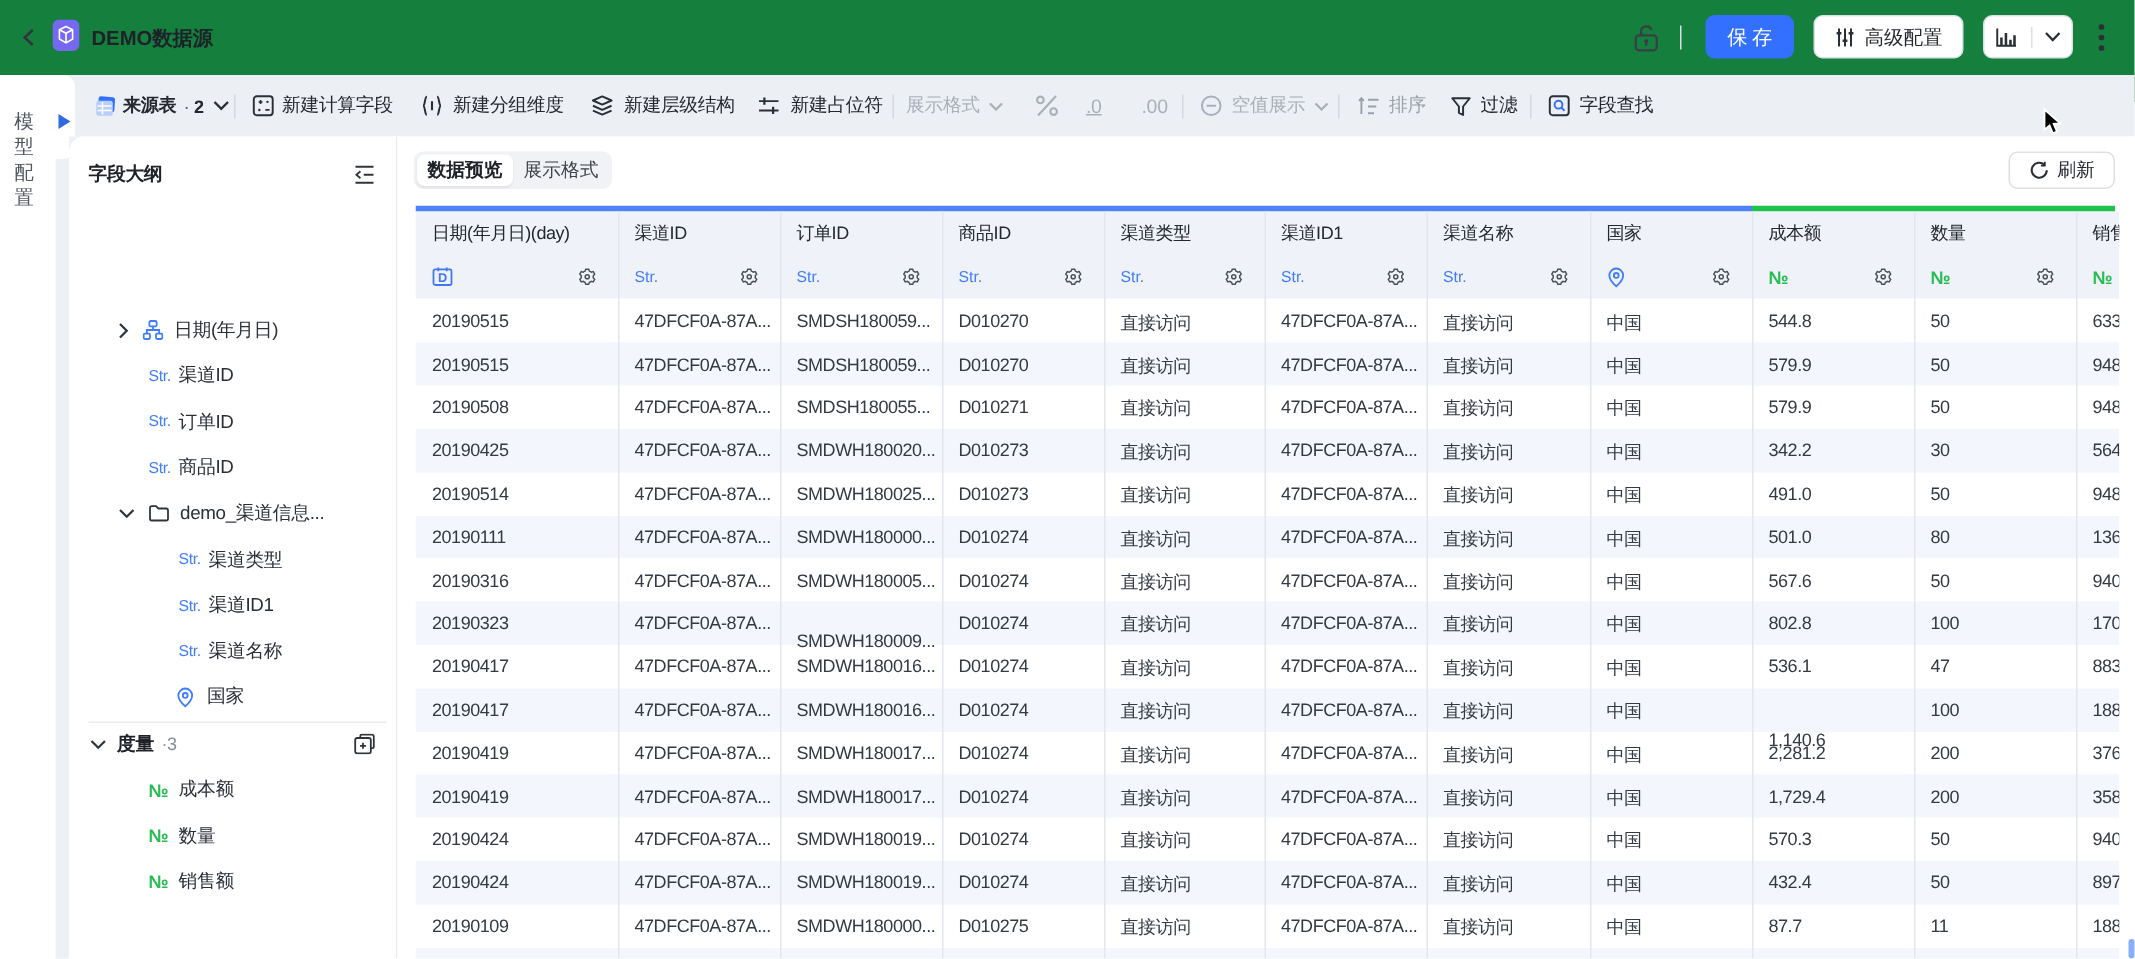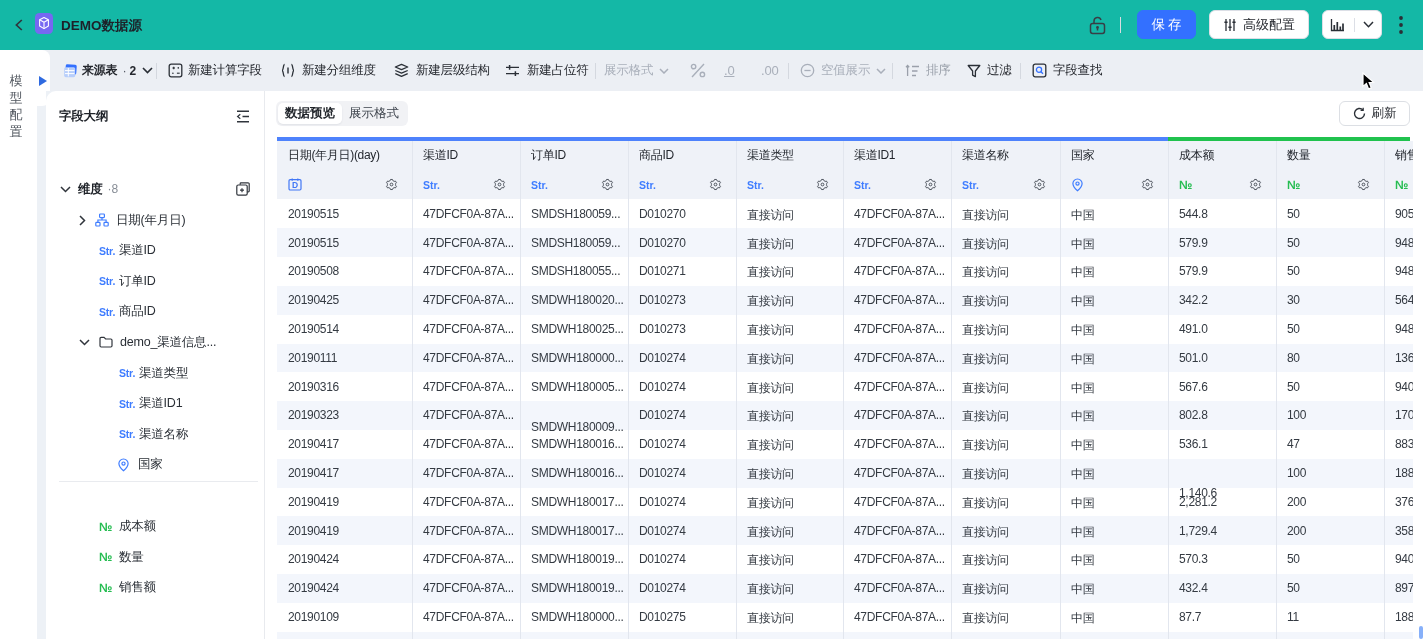--- a/index.html
+++ b/index.html
@@ -1,18 +1,18 @@
 <!DOCTYPE html>
 <html><head><meta charset="utf-8">
 <style>
 *{margin:0;padding:0;box-sizing:border-box}
 html,body{width:1423px;height:639px;overflow:hidden;background:#fff;font-family:"Liberation Sans",sans-serif;-webkit-font-smoothing:antialiased}
 .abs{position:absolute}
 
-#topbar{position:absolute;left:0;top:0;width:1423px;height:68px;background:#14b8a6}
+#topbar{position:absolute;left:0;top:0;width:1423px;height:68px;background:#15803d}
 #title{position:absolute;left:61px;top:17px;font-size:13.5px;font-weight:700;color:#1d2129;letter-spacing:0}
 .topbtn{position:absolute;top:10px;height:29px;border:1px solid #dcdfe6;border-radius:6px;background:#fff;display:flex;align-items:center;justify-content:center;font-size:13px;color:#25282e}
 
 #toolbar{position:absolute;left:37px;top:50px;width:1386px;height:41px;background:#eceff4}
 .tbitem{position:absolute;top:50px;height:41px;display:flex;align-items:center;font-size:12.5px;letter-spacing:-0.2px;color:#25282e;white-space:nowrap}
 .tbsep{position:absolute;top:13px;width:1px;height:16px;background:#d4d8df}
 .dis{color:#a9afba}
 
 #rail{position:absolute;left:0;top:50px;width:37px;height:589px;background:#fff}
 #railtxt{position:absolute;left:9px;top:72px;width:14px;font-size:13px;color:#50565e;line-height:17px;text-align:center}
@@ -31,21 +31,21 @@
 #tabswrap{position:absolute;left:11px;top:10px;height:25px;background:#f1f2f5;border-radius:6px;display:flex;align-items:center;padding:0 2px}
 .tab1{height:21px;border-radius:5px;display:flex;align-items:center;padding:0 7px;font-size:12.5px}
 .tabact{background:#fff;font-weight:700;color:#1f2329;box-shadow:0 1px 2px rgba(30,40,60,.08)}
 .tabin{color:#3c424b}
 #refresh{position:absolute;left:1074px;top:10px;width:71px;height:25px;border:1px solid #dcdfe4;border-radius:6px;background:#fff;display:flex;align-items:center;justify-content:center;font-size:12.5px;color:#25282e}
 
 #dt{position:absolute;left:12px;top:46px;width:1136px;height:502px;overflow:hidden}
 .colline{position:absolute;top:4px;width:1px;background:#e2e6ee;height:498px}
 #hdr{position:absolute;left:0;top:4px;width:1136px;height:58px;background:#eff2f8}
 .hname{position:absolute;top:10px;font-size:12px;font-weight:500;letter-spacing:-0.3px;color:#23272e;white-space:nowrap}
-.str{color:#3f7dff;font-size:10.5px;font-weight:700}
+.str{color:#3f7dff;font-size:10.5px;font-weight:400}
 .num{color:#26bd52;font-size:12px;font-weight:700}
 .gear{position:absolute}
 .cell{position:absolute;font-size:12px;letter-spacing:-0.3px;color:#343a42;white-space:nowrap}
 .rowbg{position:absolute;left:0;width:1136px;height:28.8px;background:#f3f6fc}
 </style></head><body>
 
 <div id="topbar">
 <svg class="abs" style="left:15px;top:19px" width="8" height="12" viewBox="0 0 8 12" fill="none" stroke="#30353c" stroke-width="1.7">
       <path d="M6.8 1 L1.4 6 L6.8 11"></path>
     </svg>
@@ -176,36 +176,20 @@
 <div id="splitter"></div>
 <div id="tab"></div>
 <div id="tabtri"></div>
 <div class="abs" style="left:46px;top:91px;width:14px;height:16px;background:#edf1f6"></div>
 <div id="panel">
 <div class="ptitle">字段大纲</div>
 <svg class="abs" style="left:190px;top:19px" width="14" height="13" viewBox="0 0 14 13" fill="none" stroke="#30353c" stroke-width="1.4">
       <path d="M1 1.2 H13 M6.5 6.5 H13 M1 11.8 H13"></path>
       <path d="M4.3 4.2 L1.6 6.5 L4.3 8.8" stroke-width="1.2"></path>
     </svg>
-<div class="trow" style="top:83px">
-      <span style="margin-left:14px;margin-right:7px;display:flex">
-        <svg width="11" height="7" viewBox="0 0 11 7" fill="none" stroke="#30353c" stroke-width="1.5">
-          <path d="M1 1 L5.5 5.5 L10 1"></path>
-        </svg>
-      </span>
-      <span class="sect">维度</span>
-      <span class="cnt">·8</span>
-      <span class="abs" style="left:190px;display:flex">
-        <svg width="14" height="14" viewBox="0 0 14 14" fill="none" stroke="#30353c" stroke-width="1.2">
-          <path d="M4.2 2.8 V1.6 a0.8 0.8 0 0 1 .8 -0.8 H12 a1.2 1.2 0 0 1 1.2 1.2 V9 a0.8 0.8 0 0 1 -0.8 0.8 H11.3"></path>
-          <rect x="0.8" y="3" width="10.4" height="10.2" rx="1.4"></rect>
-          <path d="M6 6.2 V10.2 M4 8.2 H8"></path>
-        </svg>
-      </span>
-    </div>
 <div class="trow" style="top:114px"><span style="margin-left:33px;margin-right:9px;display:flex">
         <svg width="7" height="11" viewBox="0 0 7 11" fill="none" stroke="#30353c" stroke-width="1.5">
           <path d="M1 1 L5.5 5.5 L1 10"></path>
         </svg>
       </span><svg width="14" height="14" viewBox="0 0 14 14" fill="none" stroke="#3f7dff" stroke-width="1.2" style="margin-right:7px">
         <rect x="4.6" y="1" width="4.8" height="3.6" rx="0.8"></rect>
         <rect x="0.8" y="9.4" width="4.2" height="3.6" rx="0.8"></rect>
         <rect x="9" y="9.4" width="4.2" height="3.6" rx="0.8"></rect>
         <path d="M7 4.6 V7 M2.9 9.4 V7 H11.1 V9.4"></path>
       </svg>日期(年月日)</div>
@@ -234,20 +218,36 @@
 <div class="trow" style="top:328px"><span style="margin-left:73px;display:flex">
         <span class="str" style="width:20px;display:inline-block">Str.</span>
       </span>渠道名称</div>
 <div class="trow" style="top:358.5px"><span style="margin-left:71px;display:flex">
         <svg width="13" height="14" viewBox="0 0 13 14" fill="none" style="margin-right:8px">
           <path d="M6.5 1 A4.6 4.6 0 0 1 11.1 5.6 C11.1 8.2 8.6 11 6.5 12.8 C4.4 11 1.9 8.2 1.9 5.6 A4.6 4.6 0 0 1 6.5 1 Z" stroke="#3f7dff" stroke-width="1.2"></path>
           <circle cx="6.5" cy="5.6" r="1.6" stroke="#3f7dff" stroke-width="1.2"></circle>
         </svg>
       </span>国家</div>
 <div class="abs" style="left:13px;top:389.5px;width:199px;height:1px;background:#e9ebef"></div>
+<div class="trow" style="top:390px">
+      <span style="margin-left:14px;margin-right:7px;display:flex">
+        <svg width="11" height="7" viewBox="0 0 11 7" fill="none" stroke="#30353c" stroke-width="1.5">
+          <path d="M1 1 L5.5 5.5 L10 1"></path>
+        </svg>
+      </span>
+      <span class="sect">度量</span>
+      <span class="cnt">·3</span>
+      <span class="abs" style="left:190px;display:flex">
+        <svg width="14" height="14" viewBox="0 0 14 14" fill="none" stroke="#30353c" stroke-width="1.2">
+          <path d="M4.2 2.8 V1.6 a0.8 0.8 0 0 1 .8 -0.8 H12 a1.2 1.2 0 0 1 1.2 1.2 V9 a0.8 0.8 0 0 1 -0.8 0.8 H11.3"></path>
+          <rect x="0.8" y="3" width="10.4" height="10.2" rx="1.4"></rect>
+          <path d="M6 6.2 V10.2 M4 8.2 H8"></path>
+        </svg>
+      </span>
+    </div>
 <div class="trow" style="top:420.5px"><span style="margin-left:53px;display:flex">
         <span class="num" style="width:20px;display:inline-block">№</span>
       </span>成本额</div>
 <div class="trow" style="top:451px"><span style="margin-left:53px;display:flex">
         <span class="num" style="width:20px;display:inline-block">№</span>
       </span>数量</div>
 <div class="trow" style="top:481.5px"><span style="margin-left:53px;display:flex">
         <span class="num" style="width:20px;display:inline-block">№</span>
       </span>销售额</div>
 </div>
@@ -396,21 +396,21 @@
 <div class="cell" style="left:11px;top:69.8px">20190515</div>
 <div class="cell" style="left:146px;top:69.8px">47DFCF0A-87A...</div>
 <div class="cell" style="left:254px;top:69.8px">SMDSH180059...</div>
 <div class="cell" style="left:362px;top:69.8px">D010270</div>
 <div class="cell" style="left:470px;top:69.8px">直接访问</div>
 <div class="cell" style="left:577px;top:69.8px">47DFCF0A-87A...</div>
 <div class="cell" style="left:685px;top:69.8px">直接访问</div>
 <div class="cell" style="left:794px;top:69.8px">中国</div>
 <div class="cell" style="left:902px;top:69.8px">544.8</div>
 <div class="cell" style="left:1010px;top:69.8px">50</div>
-<div class="cell" style="left:1118px;top:69.8px">905</div>
+<div class="cell" style="left:1118px;top:69.8px">633</div>
 <div class="cell" style="left:11px;top:98.60000000000001px">20190515</div>
 <div class="cell" style="left:146px;top:98.60000000000001px">47DFCF0A-87A...</div>
 <div class="cell" style="left:254px;top:98.60000000000001px">SMDSH180059...</div>
 <div class="cell" style="left:362px;top:98.60000000000001px">D010270</div>
 <div class="cell" style="left:470px;top:98.60000000000001px">直接访问</div>
 <div class="cell" style="left:577px;top:98.60000000000001px">47DFCF0A-87A...</div>
 <div class="cell" style="left:685px;top:98.60000000000001px">直接访问</div>
 <div class="cell" style="left:794px;top:98.60000000000001px">中国</div>
 <div class="cell" style="left:902px;top:98.60000000000001px">579.9</div>
 <div class="cell" style="left:1010px;top:98.60000000000001px">50</div>

